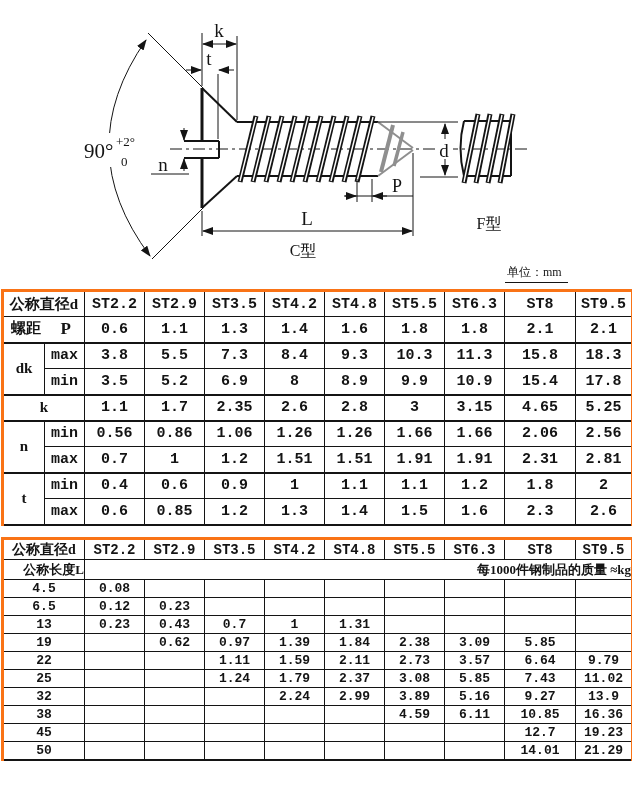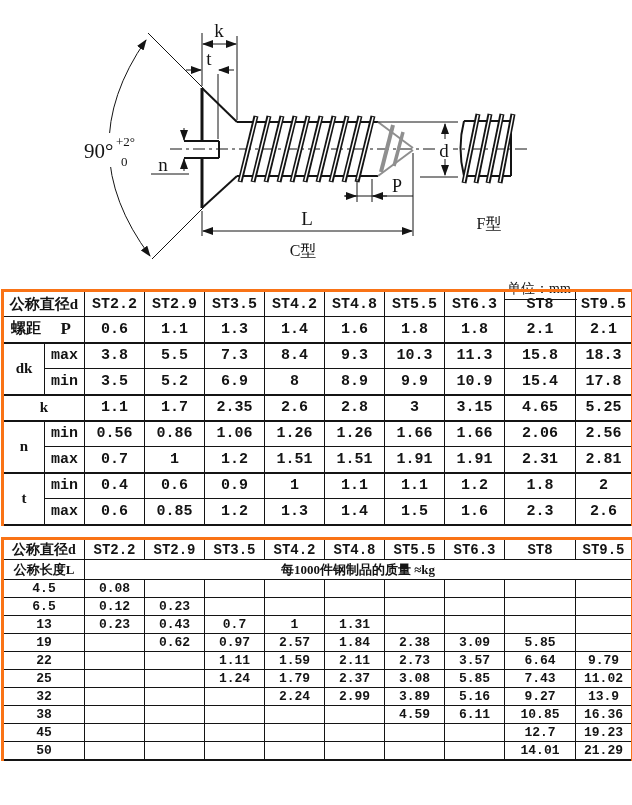--- a/index.html
+++ b/index.html
@@ -1,32 +1,32 @@
 <!DOCTYPE html>
 <html><head>
 <meta charset="utf-8">
 <style>
   *{box-sizing:border-box;}
   html,body{margin:0;padding:0;}
   body{width:632px;height:805px;background:#fff;position:relative;overflow:hidden;
        font-family:"Liberation Mono","DejaVu Sans Mono",monospace;color:#141414;}
   #drawing{position:absolute;top:0;left:0;}
-  #unit-note{position:absolute;top:280px;left:505px;font-size:14px;
+  #unit-note{position:absolute;top:264px;left:505px;font-size:12px;
              border-bottom:1px solid #141414;padding:0 6px 1px 2px;
              font-family:"Liberation Serif",serif;}
   table{border-collapse:collapse;table-layout:fixed;position:absolute;left:1px;
         border:3px solid #f97316;font-weight:bold;}
   td{border:1px solid #141414;text-align:center;padding:0;white-space:nowrap;overflow:hidden;}
   #dim-table{top:289px;width:630px;border-bottom:2px solid #141414;}
   #dim-table td{height:26px;font-size:15px;}
   #dim-table tr.gtop td{border-top:2px solid #141414;}
   #wt-table{top:537px;width:630px;border-bottom:2px solid #141414;}
   #wt-table td{height:18px;font-size:13px;}
   #wt-table tr.h1 td{height:21px;font-size:14px;}
-  #wt-table tr.h2 td{height:20px;}
+  #wt-table tr.h2 td{height:20px;text-align:right;}
   .cjk{font-family:"Liberation Serif",serif;}
   .sym{font-family:"Liberation Serif",serif;font-size:17px;}
   .sub{font-size:13px;}
   .pz{display:flex;justify-content:space-between;padding:0 13px 0 7px;}
   .mass{font-size:15px;margin-top:44px;}
   svg text{fill:#141414;font-family:"Liberation Serif",serif;}
 </style>
 </head>
 <body>
 
@@ -356,21 +356,21 @@
         <td></td>
         <td></td>
         <td></td>
         <td></td>
       </tr>
       <tr>
         <td>19</td>
         <td></td>
         <td>0.62</td>
         <td>0.97</td>
-        <td>2.57</td>
+        <td>1.39</td>
         <td>1.84</td>
         <td>2.38</td>
         <td>3.09</td>
         <td>5.85</td>
         <td></td>
       </tr>
       <tr>
         <td>22</td>
         <td></td>
         <td></td>

